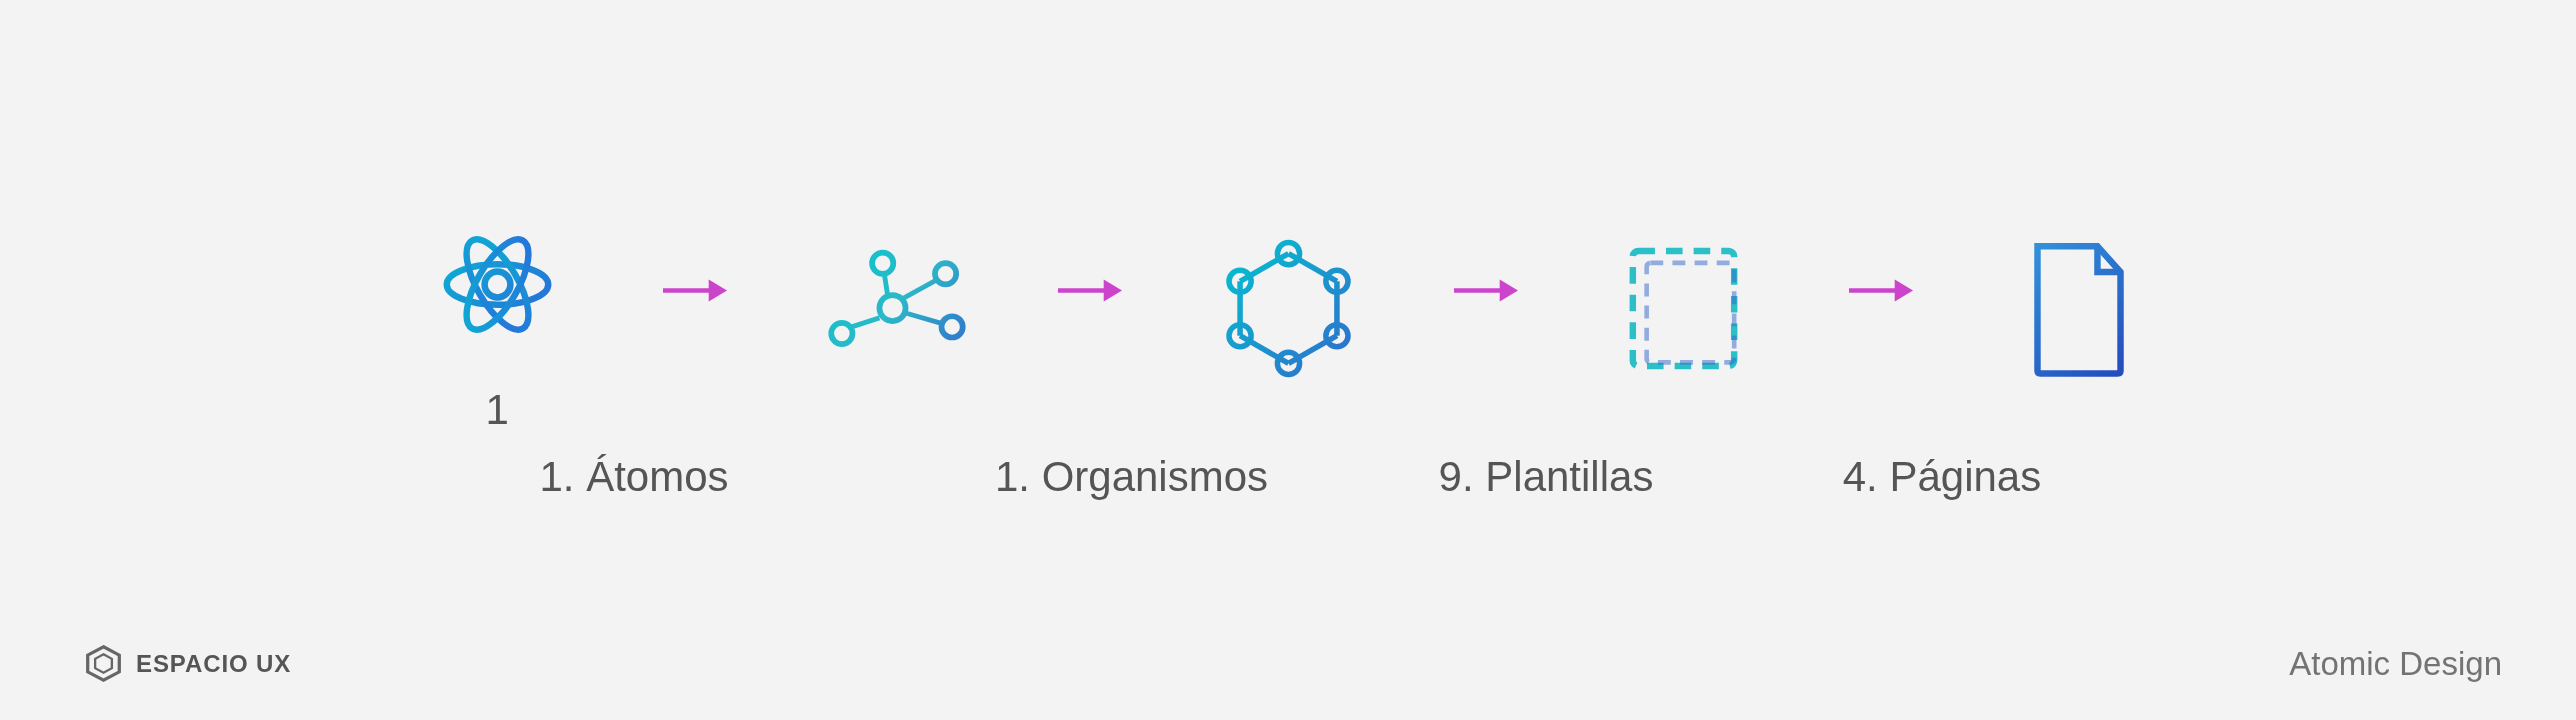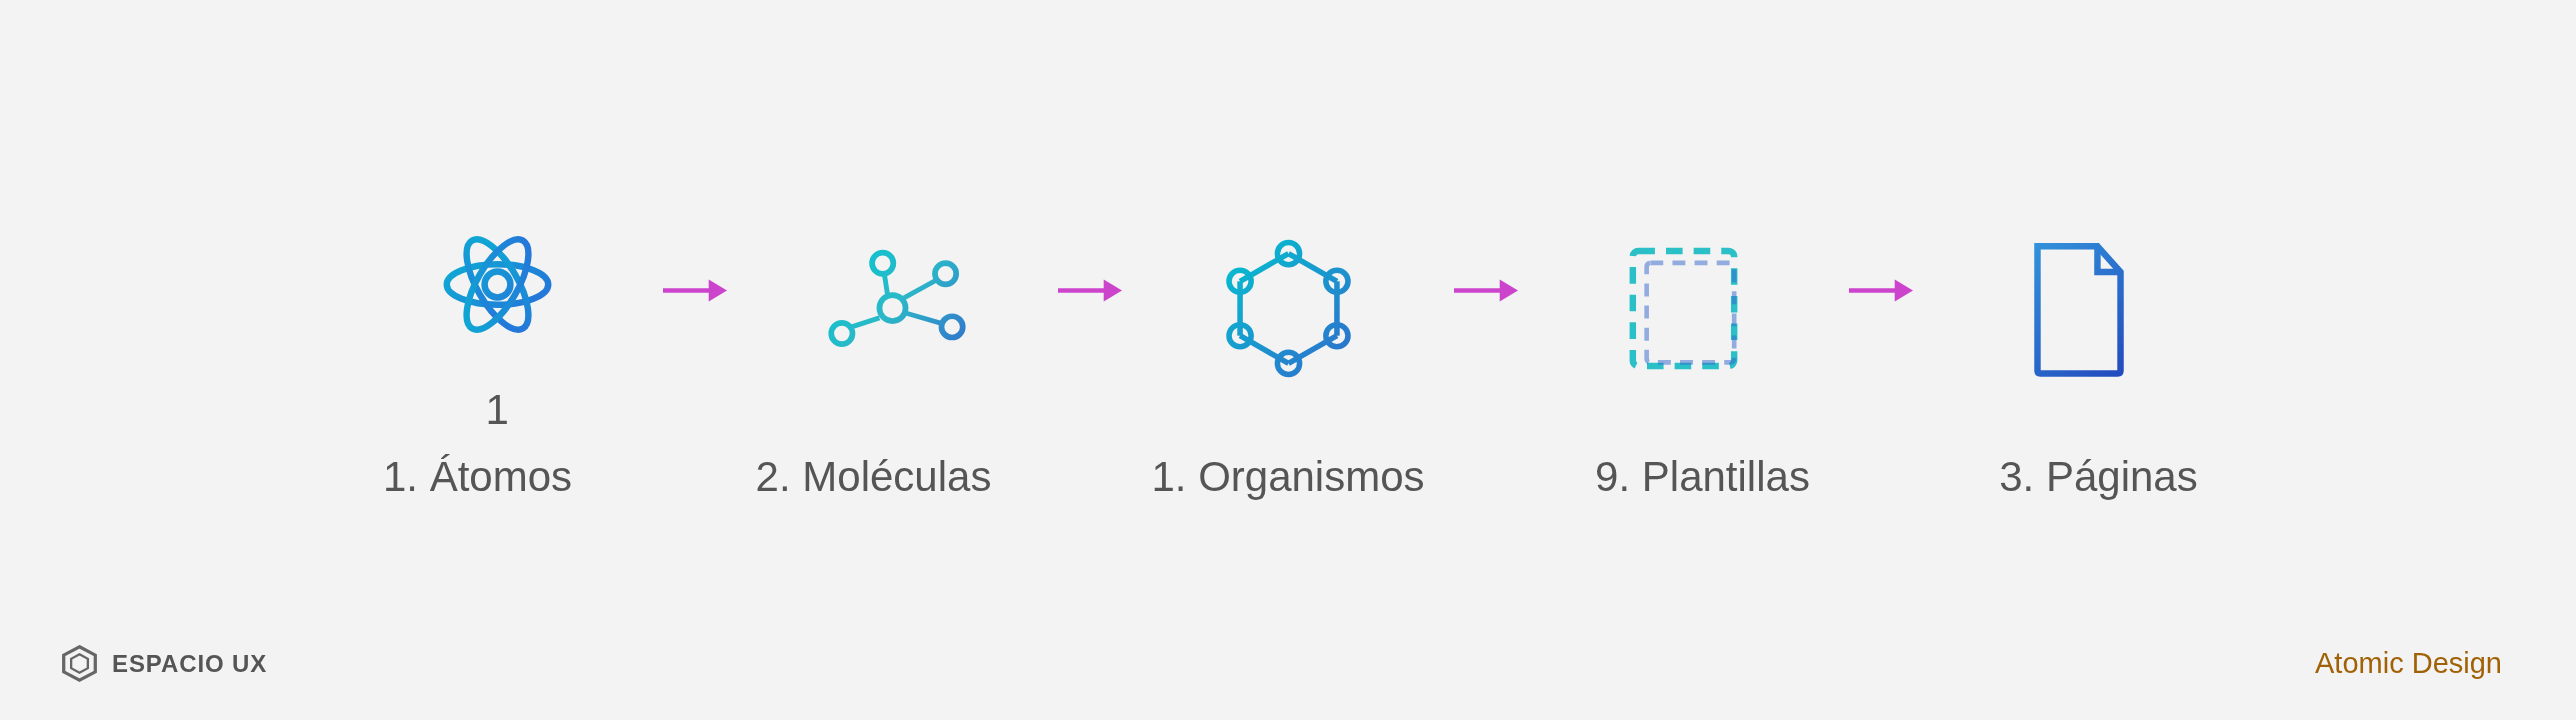--- a/index.html
+++ b/index.html
@@ -62,44 +62,44 @@
 
     .arrow svg {
       width: 64px;
       height: 37px;
     }
 
     
     .footer {
       position: absolute;
       bottom: 37px;
-      left: 60px;
+      left: 84px;
       right: 74px;
       display: flex;
       justify-content: space-between;
       align-items: center;
     }
 
     .logo-area {
       display: flex;
       align-items: center;
       gap: 13px;
     }
 
     .logo-text {
       font-size: 24px;
       font-weight: 600;
       color: #555;
       letter-spacing: 0.9px;
     }
 
     .brand-text {
-      font-size: 29px;
+      font-size: 33px;
       font-weight: 500;
-      color: #a16207;
+      color: #737373;
     }
   </style>
 </head>
 <body>
 
 <div class="main-container">
   <div class="steps-row">
 
     <div class="step">
       <div class="step-icon">
@@ -235,34 +235,31 @@
       </div>
     </div>
 
   </div>
 
   <div class="steps-row" style="margin-bottom:8px; margin-top:-18.4px;">
     <div class="step">
       <span class="step-label">1. Átomos</span>
     </div>
     <div style="width:83px;"></div>
-    <div class="step">
-      <span class="step-label">2. Moléculas</span>
-    </div>
     <div style="width:83px;"></div>
     <div class="step" style="width:350px;">
       <span class="step-label">1. Organismos</span>
     </div>
     <div style="width:83px;"></div>
     <div class="step">
       <span class="step-label">9. Plantillas</span>
     </div>
     <div style="width:83px;"></div>
     <div class="step">
-      <span class="step-label">3. Páginas</span>
+      <span class="step-label">4. Páginas</span>
     </div>
   </div>
 </div>
 
 <div class="footer">
   <div class="logo-area">
 
     <svg width="39" height="39" viewBox="0 0 42 42" fill="none" xmlns="http://www.w3.org/2000/svg">
       <polygon points="21,3 38,12 38,30 21,39 4,30 4,12" stroke="#666" stroke-width="3.5" fill="none"></polygon>
       <polygon points="21,11 30,16 30,26 21,31 12,26 12,16" stroke="#666" stroke-width="2.5" fill="none"></polygon>

